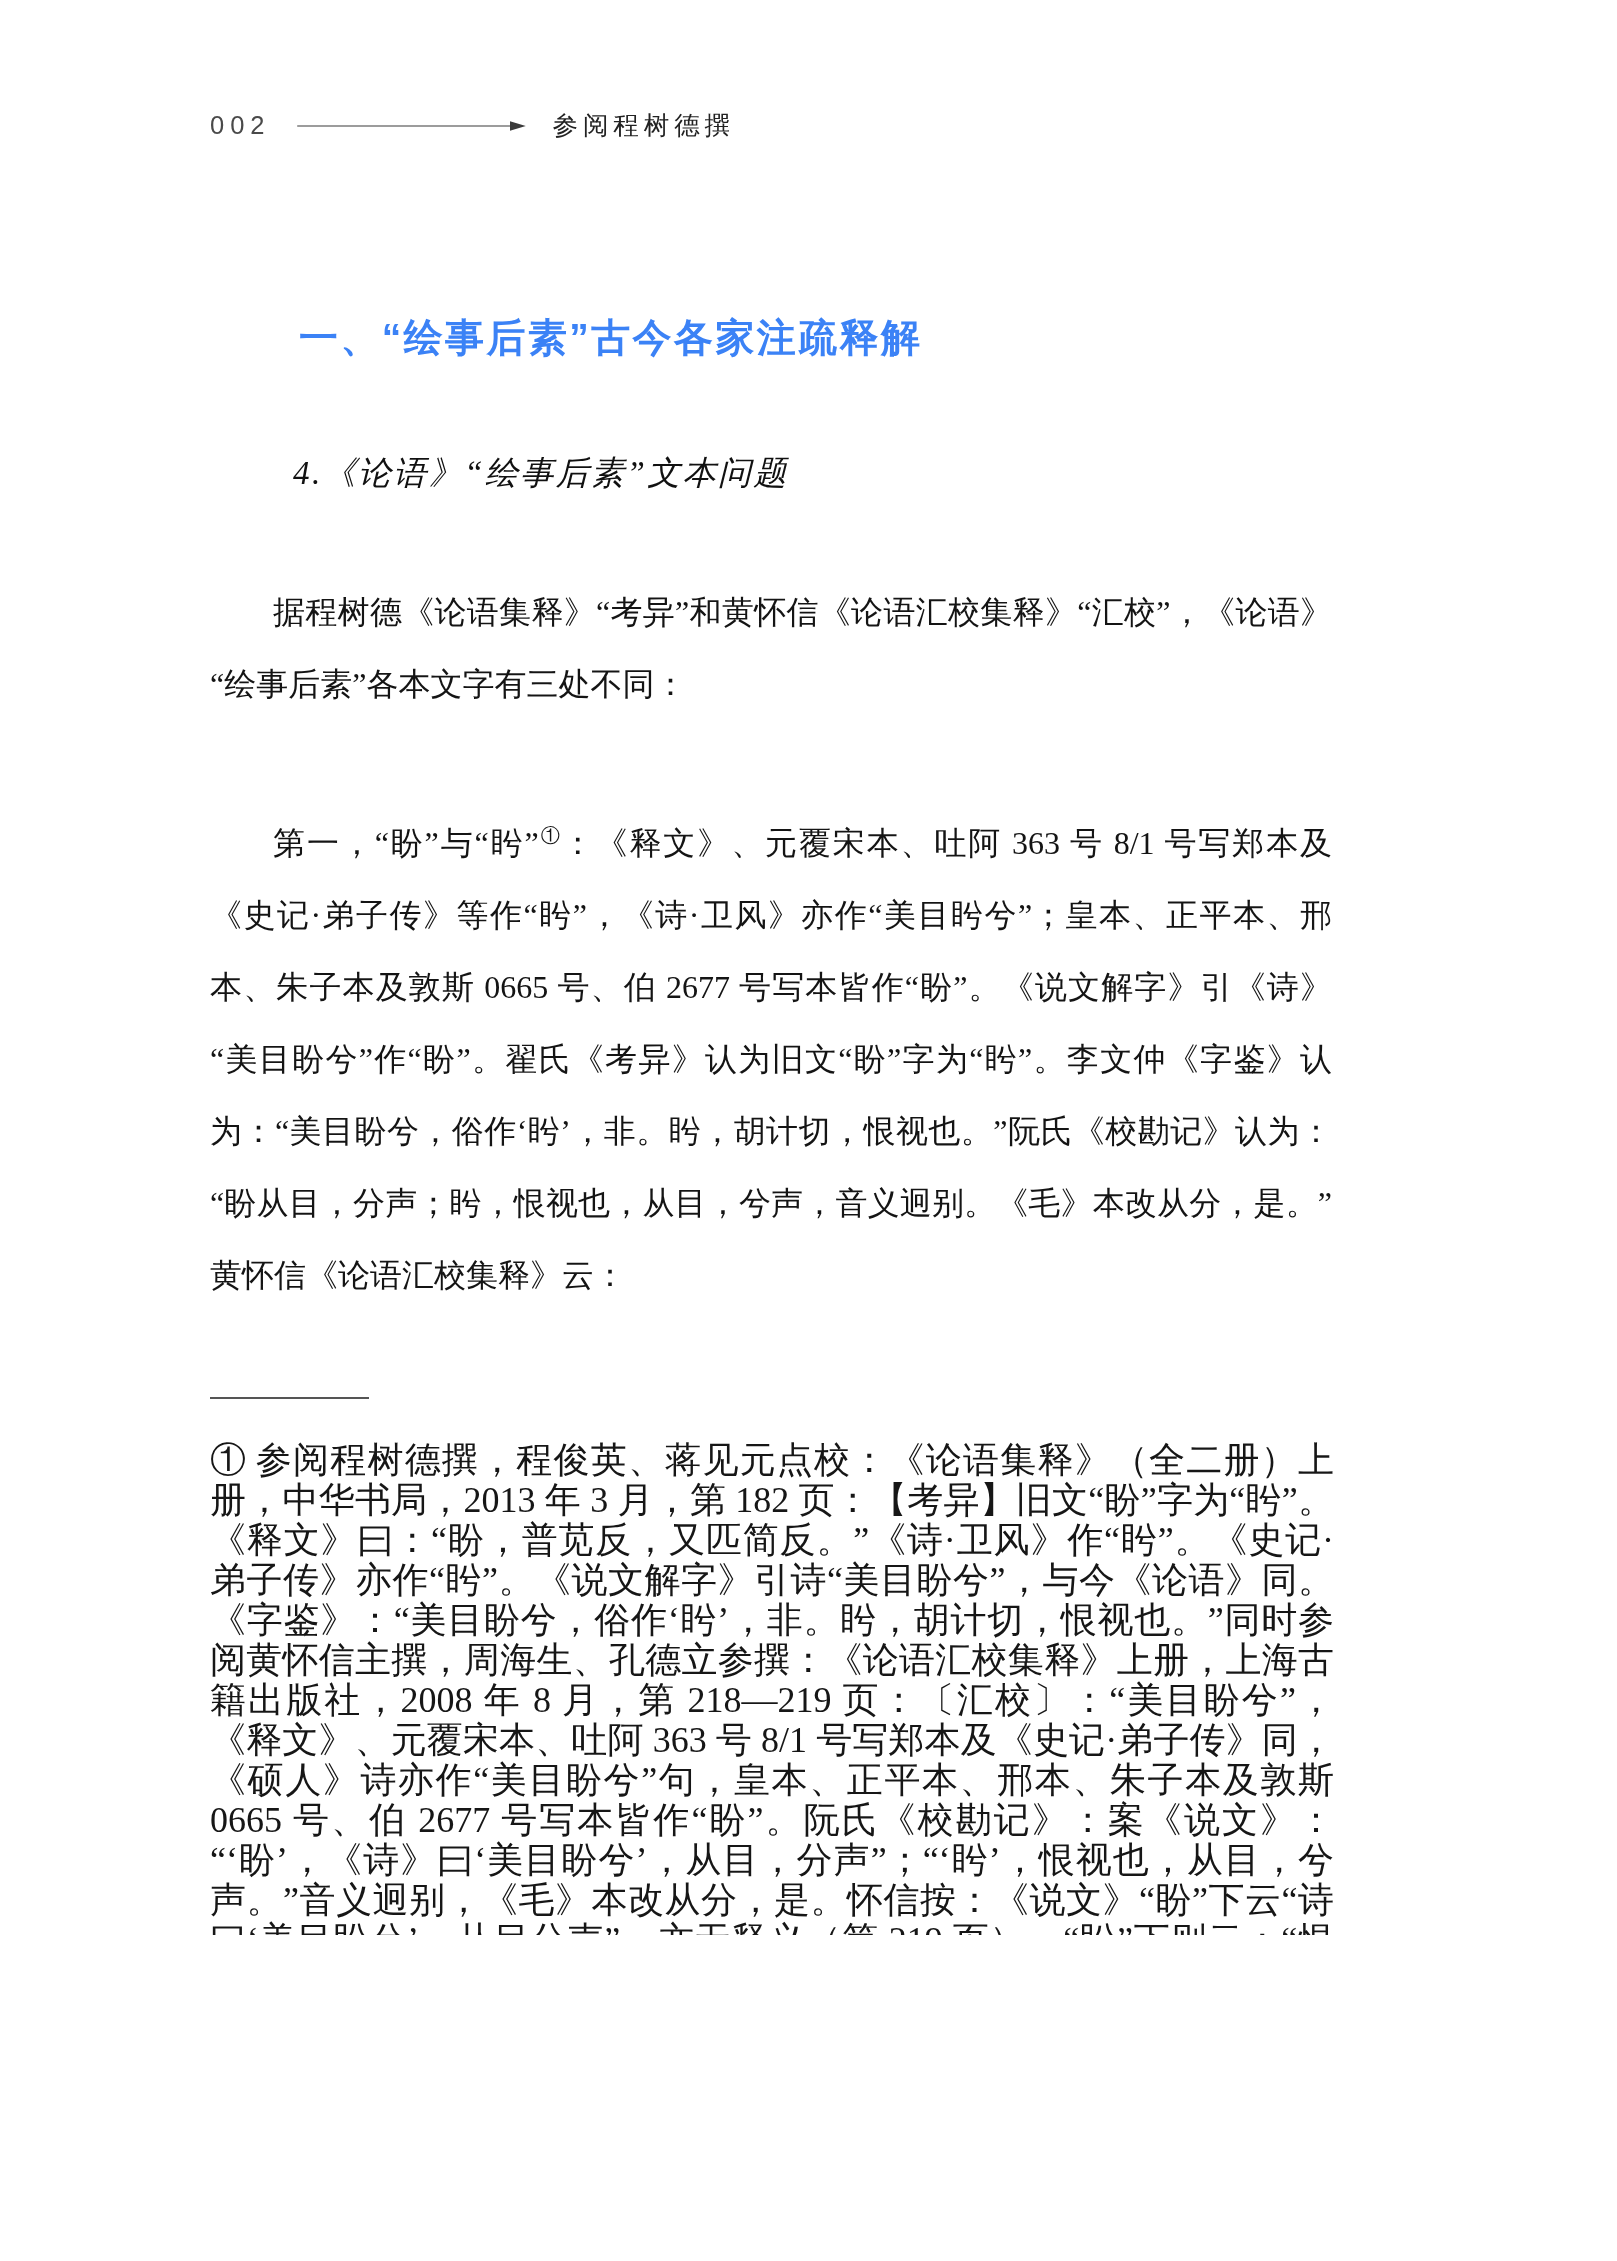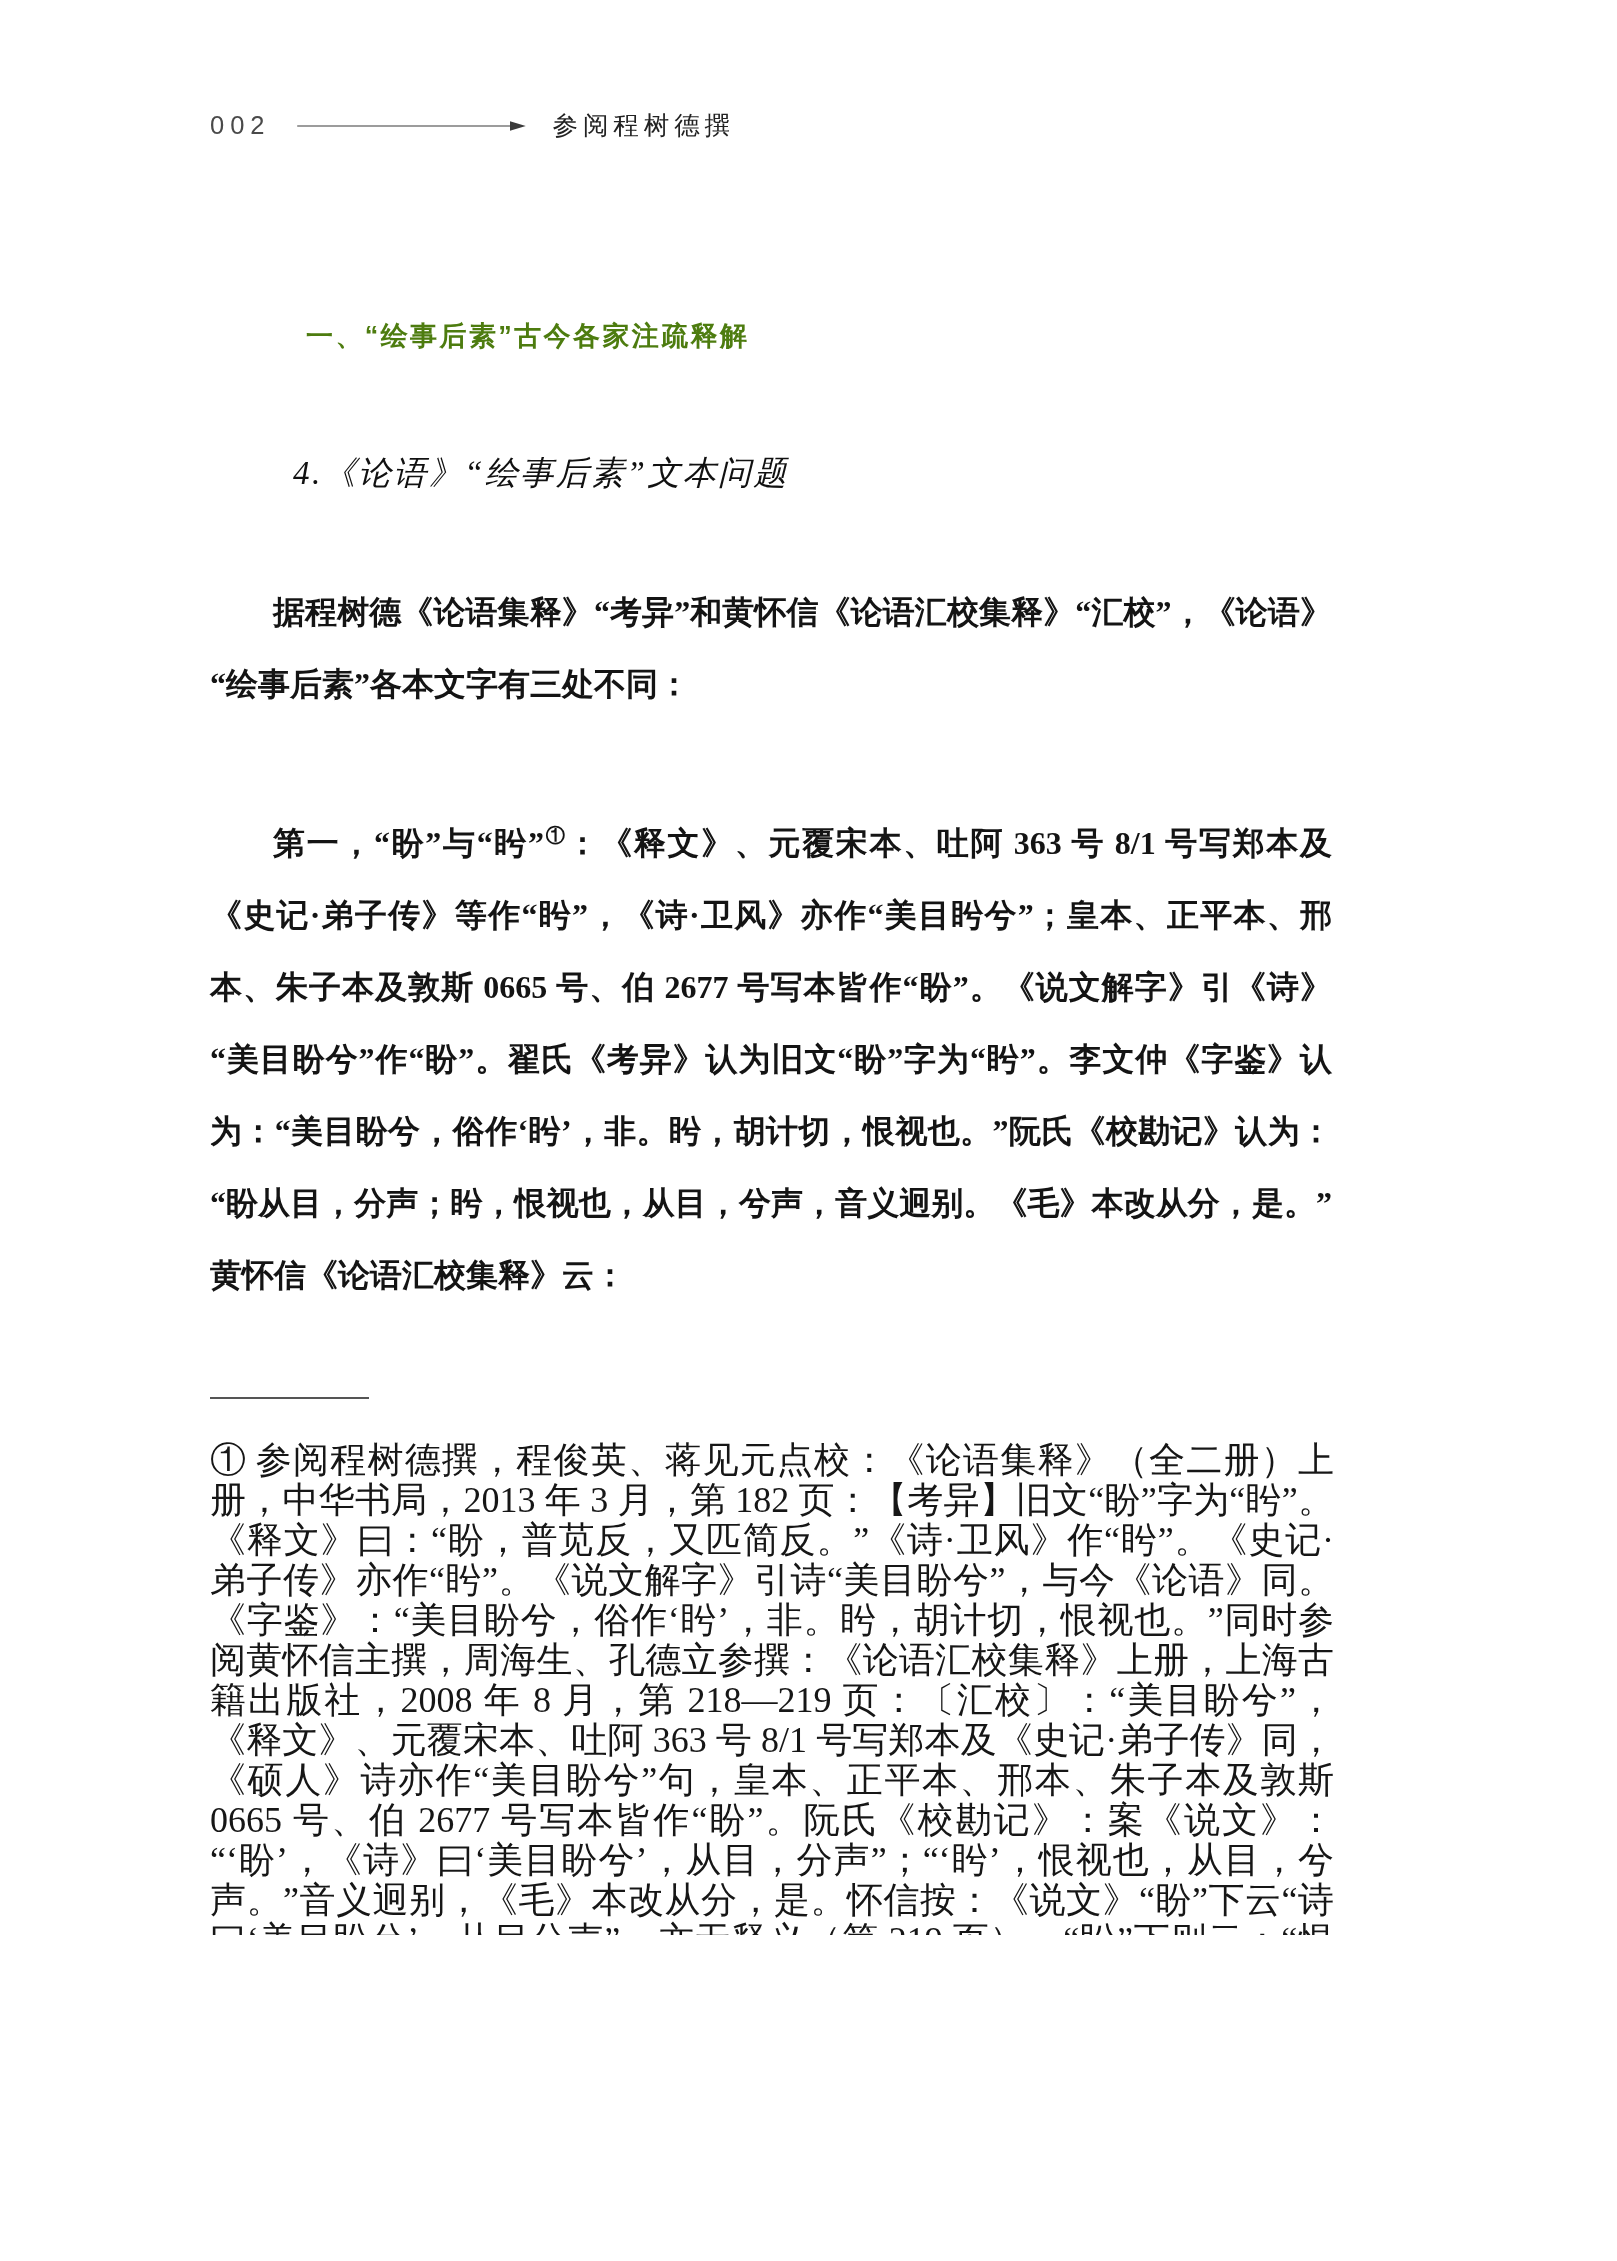--- a/index.html
+++ b/index.html
@@ -42,26 +42,26 @@
     font-size: 25.5px;
     letter-spacing: 4.9px;
     color: #222222;
   }
 
   
   .chapter-title {
     position: absolute;
     top: 303px;
     left: 291px;
-    margin: 15px;
+    margin: 8px;
     font-family: "Liberation Sans", "DejaVu Sans", sans-serif;
     font-weight: 700;
-    font-size: 27px;
+    font-size: 39px;
     letter-spacing: 2.4px;
-    color: #4d7c0f;
+    color: #3b82f6;
   }
   .section-title {
     position: absolute;
     top: 451px;
     left: 293px;
     margin: 0;
     font-style: italic;
     font-weight: 400;
     font-size: 33px;
     letter-spacing: 2.4px;
@@ -72,21 +72,20 @@
   .body-para {
     position: absolute;
     left: 210px;
     width: 1122px;
     margin: 0;
     font-size: 32px;
     line-height: 72px;
     text-align: justify;
     text-indent: 63px;
     color: #141414;
-    font-weight: bold;
   }
   .para-1 { top: 576px; }
   .para-2 { top: 807px; }
 
   sup.note-ref {
     font-size: 0.60em;
     line-height: 0;
     vertical-align: super;
   }
 

